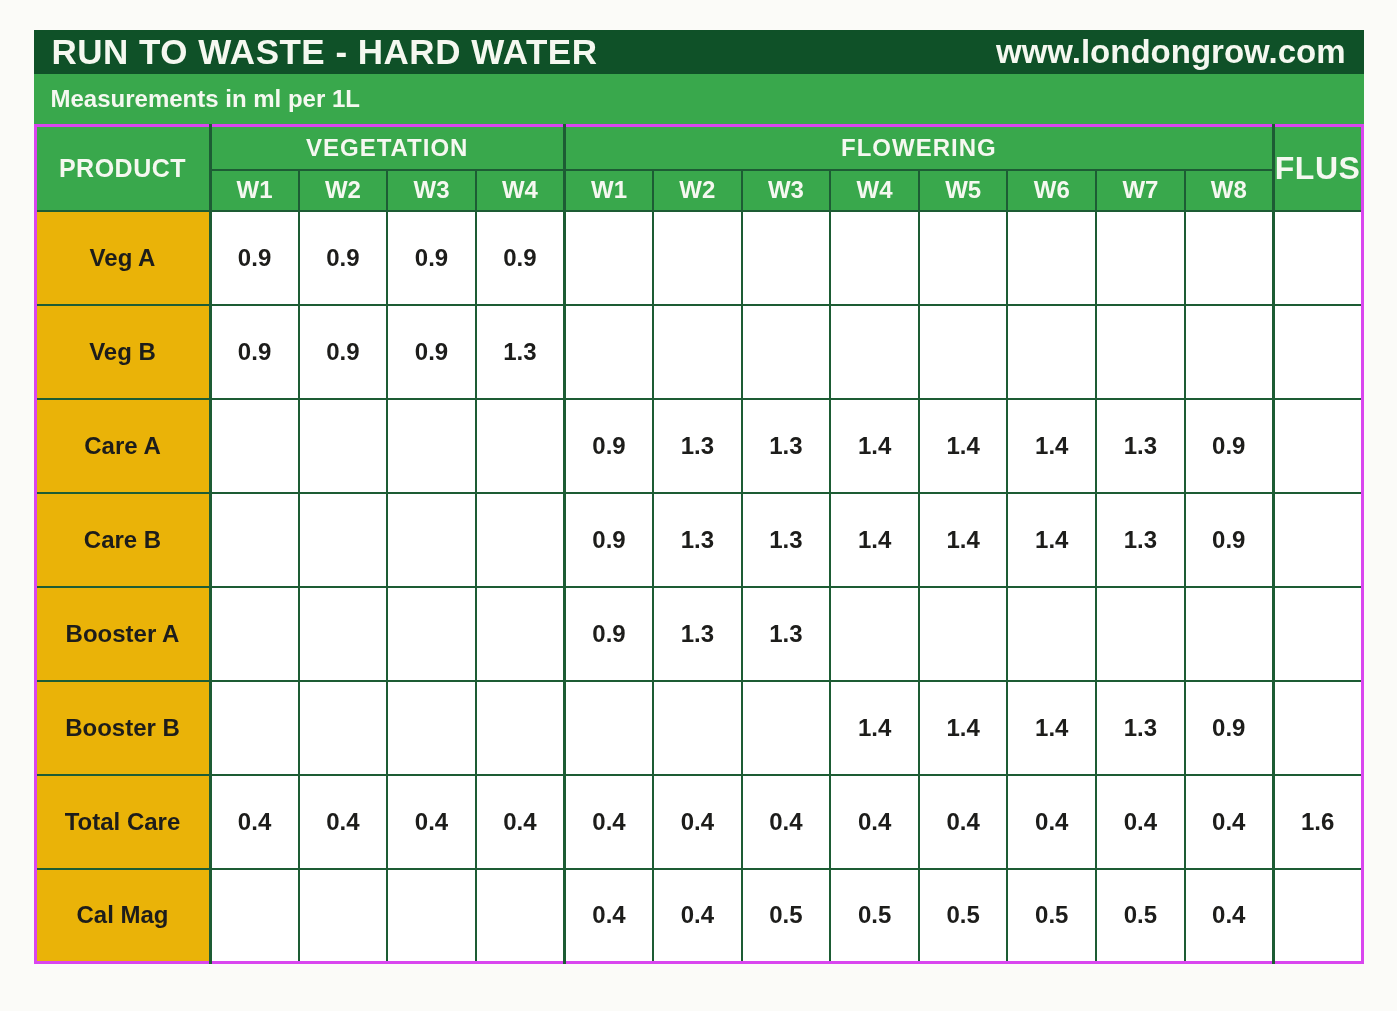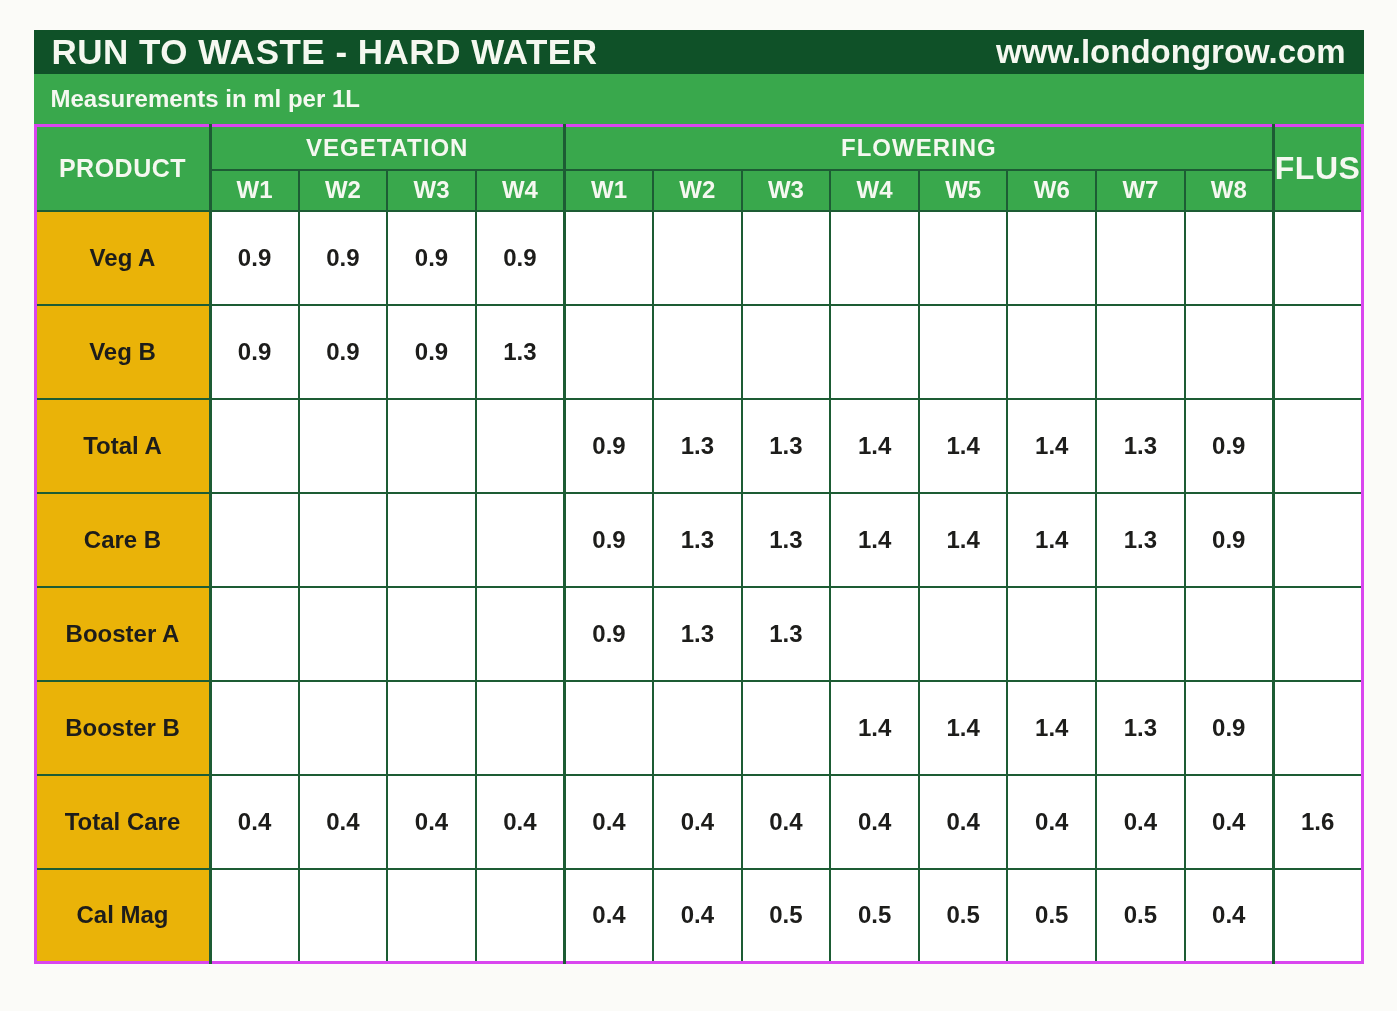--- a/index.html
+++ b/index.html
@@ -177,21 +177,21 @@
           <td class="val"></td>
           <td class="val"></td>
           <td class="val"></td>
           <td class="val"></td>
           <td class="val"></td>
           <td class="val"></td>
           <td class="val"></td>
           <td class="val sec"></td>
         </tr>
         <tr>
-          <td class="prod">Total A</td>
+          <td class="prod">Care A</td>
           <td class="val sec"></td>
           <td class="val"></td>
           <td class="val"></td>
           <td class="val"></td>
           <td class="val sec">0.9</td>
           <td class="val">1.3</td>
           <td class="val">1.3</td>
           <td class="val">1.4</td>
           <td class="val">1.4</td>
           <td class="val">1.4</td>

